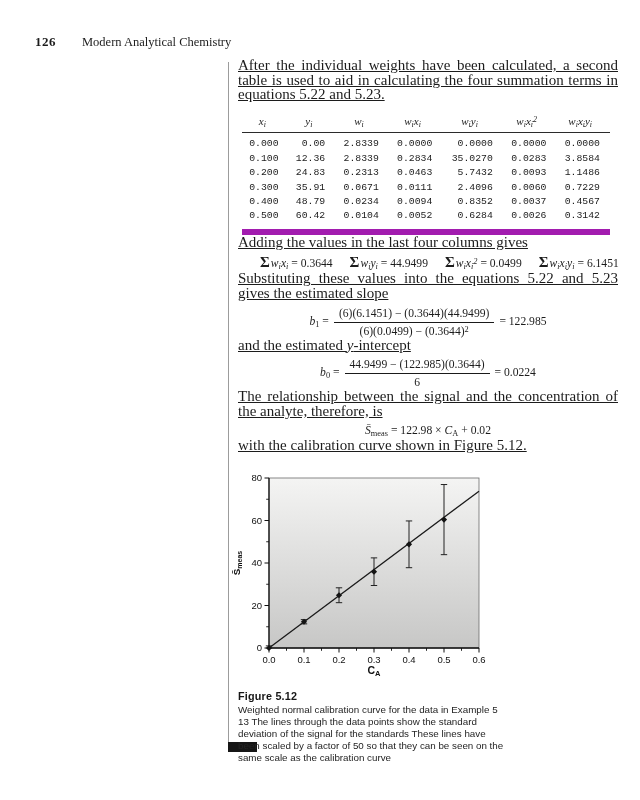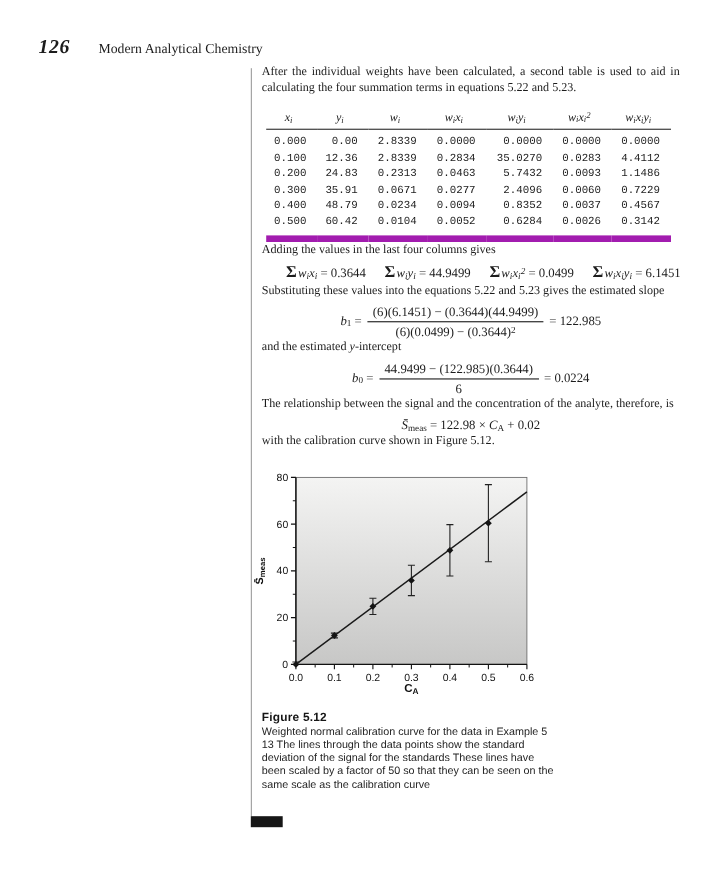--- a/index.html
+++ b/index.html
@@ -1,27 +1,27 @@
 <!DOCTYPE html>
 <html><head>
 <meta charset="utf-8">
 <style>
   html,body{margin:0;padding:0;background:#fff;}
   .page{position:relative;width:640px;height:800px;background:#ffffff;overflow:hidden;
         font-family:"Liberation Serif","DejaVu Serif",serif;color:#1c1c1c;}
   
   .runhead{position:absolute;top:32px;left:35px;width:560px;}
-  .pagenum{font-weight:bold;font-size:18px;letter-spacing:.5px;display:inline-block;font-style:italic;}
+  .pagenum{font-weight:bold;font-size:13px;letter-spacing:.5px;display:inline-block;}
   .booktitle{font-size:12.5px;margin-left:22px;display:inline-block;}
   
   .colrule{position:absolute;left:228px;top:62px;width:1px;height:680px;background:#9c9c9c;}
   .chaptab{position:absolute;left:228px;top:742px;width:29px;height:10px;background:#161616;}
   
   .maincol{position:absolute;left:238px;top:58px;width:380px;}
-  p.body{font-size:11px;line-height:14.6px;margin:0;text-align:justify;}
+  p.body{font-size:15px;line-height:14.6px;margin:0;text-align:justify;text-decoration:underline;}
   .mt4{margin-top:4px}.mt8{margin-top:8px}.mt9{margin-top:9px}
   i{font-style:italic;}
   sub{font-size:72%;vertical-align:-18%;}
   sup{font-size:72%;vertical-align:30%;}
   
   table.data{border-collapse:collapse;width:368px;margin:13px 0 0 4px;}
   table.data th{font-family:"Liberation Serif","DejaVu Serif",serif;font-style:italic;font-weight:normal;
        font-size:11px;text-align:center;padding:0 6px 4px 0;border-bottom:1px solid #2b2b2b;}
   table.data td{font-family:Liberation Mono, monospace;font-size:9.8px;
        text-align:right;padding:1px 10px 1px 0;line-height:12.4px;}
@@ -88,36 +88,36 @@
             <td>0.0000</td>
             <td>0.0000</td>
           </tr>
           <tr>
             <td>0.100</td>
             <td>12.36</td>
             <td>2.8339</td>
             <td>0.2834</td>
             <td>35.0270</td>
             <td>0.0283</td>
-            <td>4.4112</td>
+            <td>3.8584</td>
           </tr>
           <tr>
             <td>0.200</td>
             <td>24.83</td>
             <td>0.2313</td>
             <td>0.0463</td>
             <td>5.7432</td>
             <td>0.0093</td>
             <td>1.1486</td>
           </tr>
           <tr>
             <td>0.300</td>
             <td>35.91</td>
             <td>0.0671</td>
-            <td>0.0277</td>
+            <td>0.0111</td>
             <td>2.4096</td>
             <td>0.0060</td>
             <td>0.7229</td>
           </tr>
           <tr>
             <td>0.400</td>
             <td>48.79</td>
             <td>0.0234</td>
             <td>0.0094</td>
             <td>0.8352</td>

